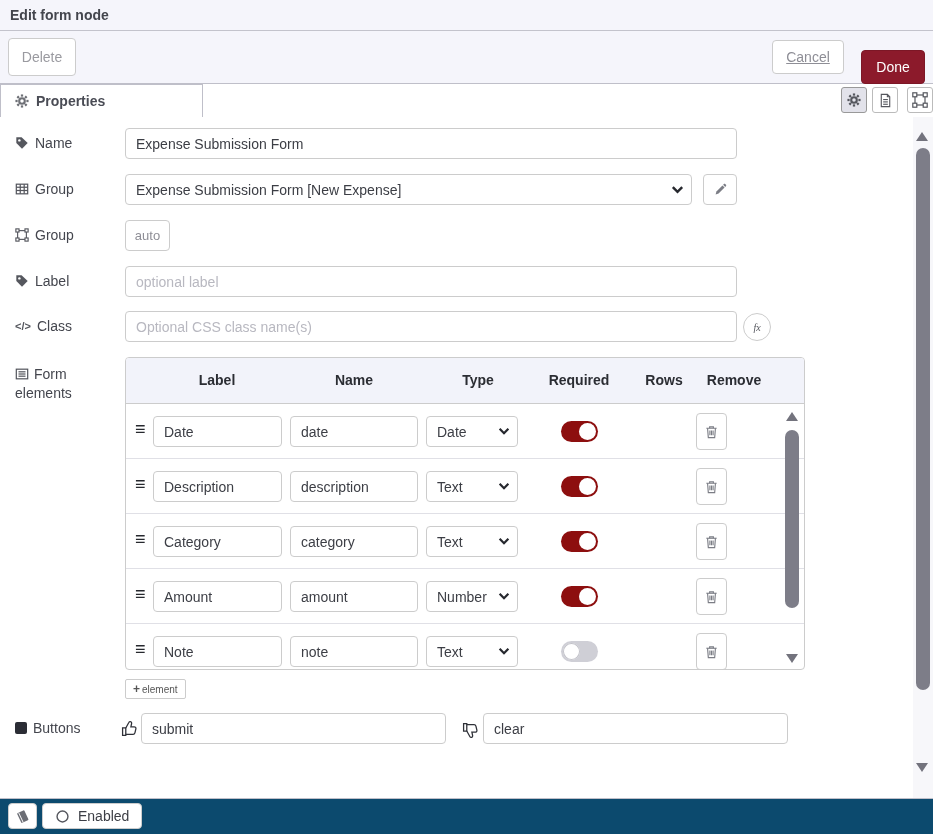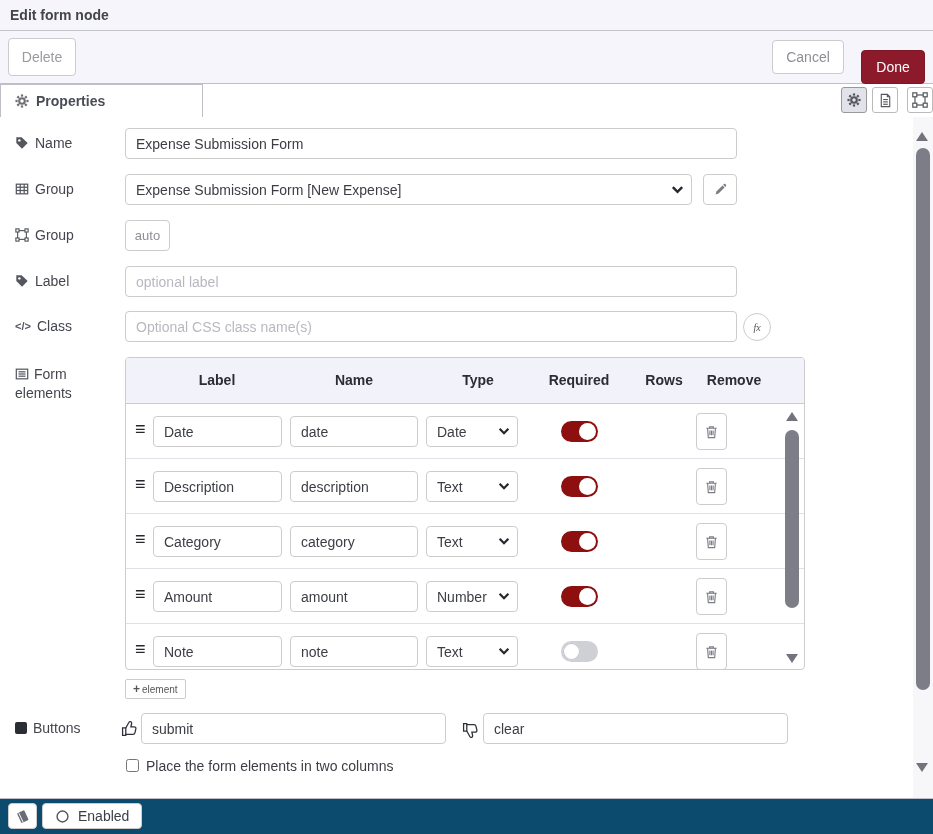--- a/index.html
+++ b/index.html
@@ -12,21 +12,21 @@
   .dialog-header { position:absolute; top:0; left:0; width:933px; height:31px;
     background:#f5f5fb; border-bottom:1px solid #c3c3cc; display:flex; align-items:center;
     padding-left:10px; font-weight:bold; color:#43454d; }
 
   
   .toolbar { position:absolute; top:31px; left:0; width:933px; height:53px;
     background:#f5f5fb; border-bottom:1px solid #bfbfc9; }
   .btn { font-family:"Liberation Sans", sans-serif; font-size:14px; background:#fff;
     border:1px solid #ccc; border-radius:4px; cursor:pointer; }
   .btn-delete { position:absolute; left:8px; top:7px; width:68px; height:38px; color:#9a9aa0; }
-  .btn-cancel { position:absolute; right:89px; top:9px; width:72px; height:34px; color:#8e8e96; }
+  .btn-cancel { position:absolute; right:89px; top:9px; width:72px; height:34px; color:#8e8e96;text-decoration:underline; }
   .btn-done   { position:absolute; right:8px;  top:19px; width:64px; height:34px;
     background:#8C1A2B; border-color:#7c1726; color:#fff; }
 
   
   .tabbar { position:absolute; top:84px; left:0; width:933px; height:33px; background:#fff; }
   .tab-properties { position:absolute; left:0; top:0; width:203px; height:33px; background:#fff;
     border:1px solid #bfbfc9; border-bottom:none; display:flex; align-items:center; gap:7px;
     padding-left:14px; font-weight:bold; color:#4a4c55; cursor:pointer; }
   .icon-btn { position:absolute; top:3px; width:26px; height:26px; background:#fff;
     border:1px solid #bbb; border-radius:3px; display:flex; align-items:center; justify-content:center;
@@ -443,24 +443,20 @@
       <input class="ti in-submit" type="text" value="submit" style="">
       <span class="thumb-ic td">
         <svg width="17" height="17" viewBox="0 0 16 16" fill="none" stroke="#2f3138" stroke-width="1.2" transform="scale(1,-1)">
           <path d="M1.5 7.5h3v7h-3z"></path>
           <path d="M4.5 13.5h6.8c.9 0 1.6-.6 1.8-1.4l.9-3.7c.3-1-.5-2-1.6-2H9.3l.7-3.1c.2-.9-.5-1.8-1.4-1.8-.4 0-.9.2-1.1.6L4.5 7.5"></path>
         </svg>
       </span>
       <input class="ti in-clear" type="text" value="clear" style="">
     </div>
 
-    <div class="frow row-check">
-      <input type="checkbox" style="">
-      <label>Place the form elements in two columns</label>
-    </div>
   </div>
 
   <div class="scrollbar">
     <div class="arrow-up"></div>
     <div class="thumb"></div>
     <div class="arrow-down"></div>
   </div>
 
   <div class="footer">
     <button class="btn btn-book">

